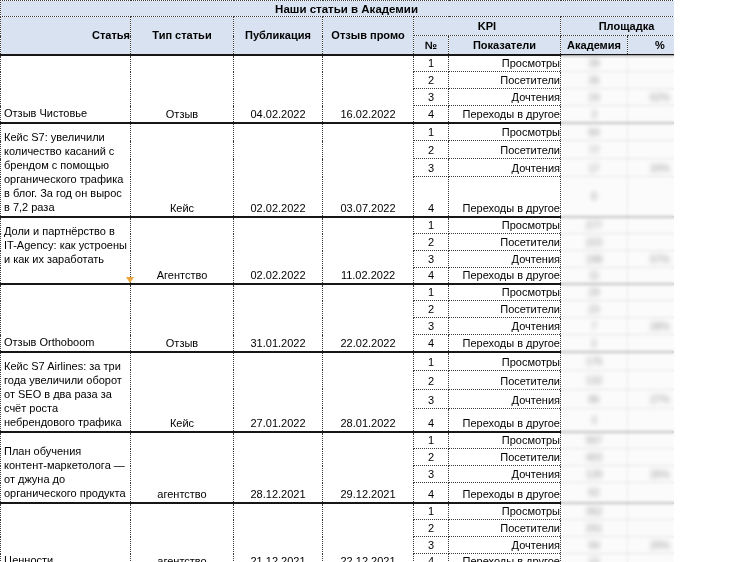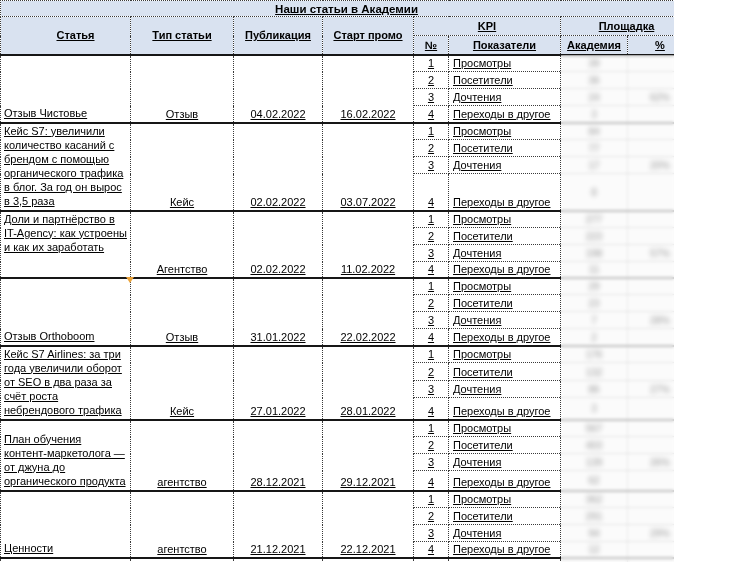--- a/index.html
+++ b/index.html
@@ -1,44 +1,44 @@
 <!DOCTYPE html>
 <html><head>
 <meta charset="utf-8">
 <style>
   html,body { margin:0; padding:0; background:#ffffff; }
   .sheet {
     position:relative; width:674px; height:562px; overflow:hidden;
     font-family:"Liberation Sans","DejaVu Sans",sans-serif;
-    color:#000; background:#fff;text-decoration:underline;
+    color:#000; background:#fff;
   }
   table { border-collapse:collapse; table-layout:fixed; width:750px; }
   td, th { border:1px dotted #3a3a3a; padding:0; overflow:hidden; }
 
   
   thead th { background:#d9e2f0; font-weight:bold; font-size:11px; text-align:center; vertical-align:middle; }
   tr.r-title { height:16px; }
   th.title { font-size:11.5px; border-bottom:1px dotted #3a3a3a; padding-right:50px; }
   tr.r-h { height:19px; }
   th.hb { border-bottom:2px solid #161616; }        
-  th.article-h { text-align:center; padding-left:20px; }
+  th.article-h { text-align:right; padding-left:20px; }
 
   
   tbody td { font-size:11px; background:#fff; }
   .td-article {
-    text-align:left; vertical-align:bottom; padding:0 3px 2px 3px;
+    text-align:left; vertical-align:bottom; padding:6px 3px 2px 3px;
     line-height:14px; border-bottom:2px solid #161616;
   }
   .td-article.align-top { vertical-align:top; }
   .td-type, .td-date {
     text-align:center; vertical-align:bottom; padding-bottom:2px;
     border-bottom:2px solid #161616;
   }
   .td-num  { text-align:center; vertical-align:bottom; padding-bottom:2px; }
-  .td-ind  { text-align:left;  vertical-align:bottom; padding:0 0 2px 4px; }
+  .td-ind  { text-align:right;  vertical-align:bottom; padding:0 0 2px 4px; }
   .td-t    {
     text-align:center; vertical-align:middle; font-weight:bold; font-size:11.5px;
     border-bottom:2px solid #8b5cf6;
   }
   .td-stub { border-bottom:1px dotted #3a3a3a; }
 
   
   .td-acad, .td-pct {
     text-align:center; vertical-align:middle;
     border-top:1px solid #cfcfcf; border-bottom:1px solid #cfcfcf;
@@ -88,21 +88,21 @@
     </colgroup>
     <thead>
       <tr class="r-title">
         <th class="title" colspan="9">Наши статьи в Академии</th>
         <th></th>
       </tr>
       <tr class="r-h">
         <th rowspan="2" class="hb article-h">Статья</th>
         <th rowspan="2" class="hb">Тип статьи</th>
         <th rowspan="2" class="hb">Публикация</th>
-        <th rowspan="2" class="hb">Старт промо</th>
+        <th rowspan="2" class="hb">Отзыв промо</th>
         <th colspan="2">KPI</th>
         <th colspan="2">Площадка</th>
         <th rowspan="2" class="hb">т</th>
         <th rowspan="2" class="hb"></th>
       </tr>
       <tr class="r-h">
         <th class="hb">№</th>
         <th class="hb">Показатели</th>
         <th class="hb">Академия</th>
         <th class="hb">%</th>
@@ -136,21 +136,21 @@
           <td class="td-stub"></td>
         </tr>
         <tr class="g-end" style="height: 17px;">
           <td class="td-num">4</td>
           <td class="td-ind">Переходы в другое</td>
           <td class="td-acad"><span class="redacted">3</span></td>
           <td class="td-pct"><span class="redacted"></span></td>
           <td class="td-stub"></td>
         </tr>
         <tr style="height: 17px;">
-          <td class="td-article" rowspan="4">Кейс S7: увеличили количество касаний с брендом с помощью органического трафика в блог. За год он вырос в 3,5 раза</td>
+          <td class="td-article" rowspan="4">Кейс S7: увеличили количество касаний с брендом с помощью органического трафика в блог. За год он вырос в 7,2 раза</td>
           <td class="td-type" rowspan="4">Кейс</td>
           <td class="td-date" rowspan="4">02.02.2022</td>
           <td class="td-date" rowspan="4">03.07.2022</td>
           <td class="td-num">1</td>
           <td class="td-ind">Просмотры</td>
           <td class="td-acad"><span class="redacted">84</span></td>
           <td class="td-pct"><span class="redacted"></span></td>
           <td class="td-t" rowspan="4">1,2</td>
           <td class="td-stub"></td>
         </tr>

